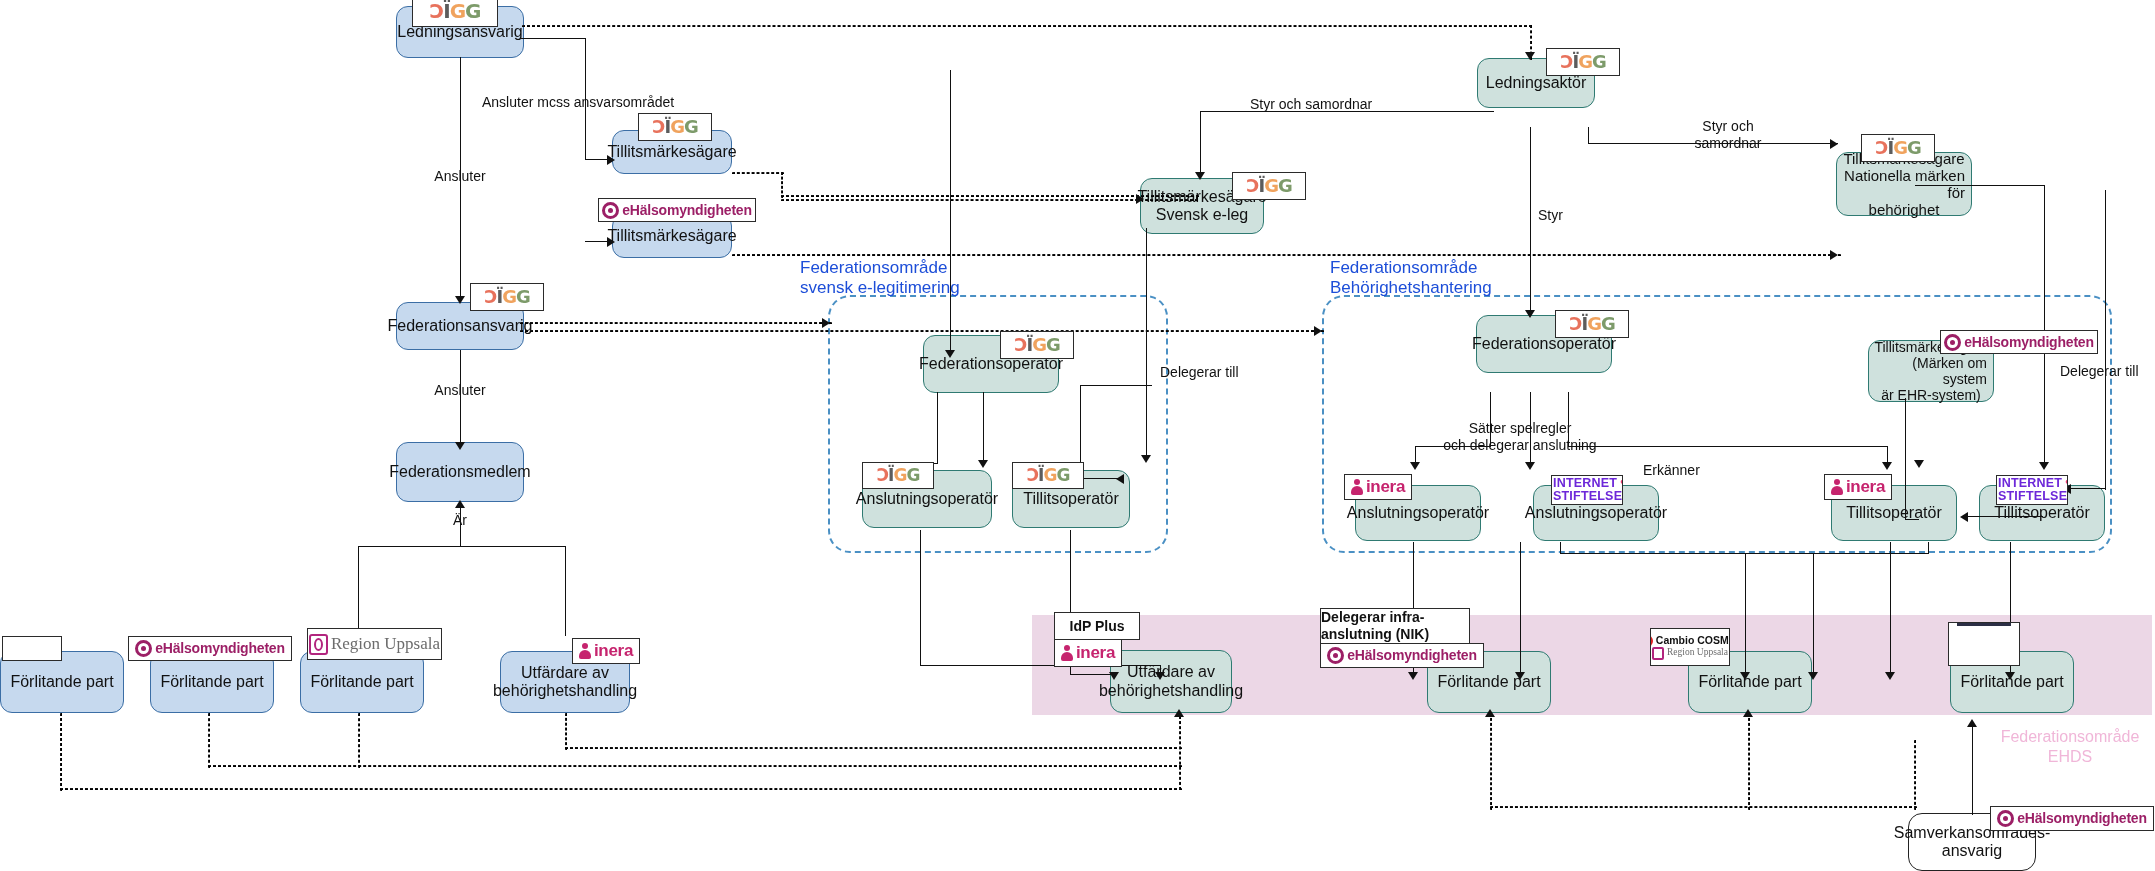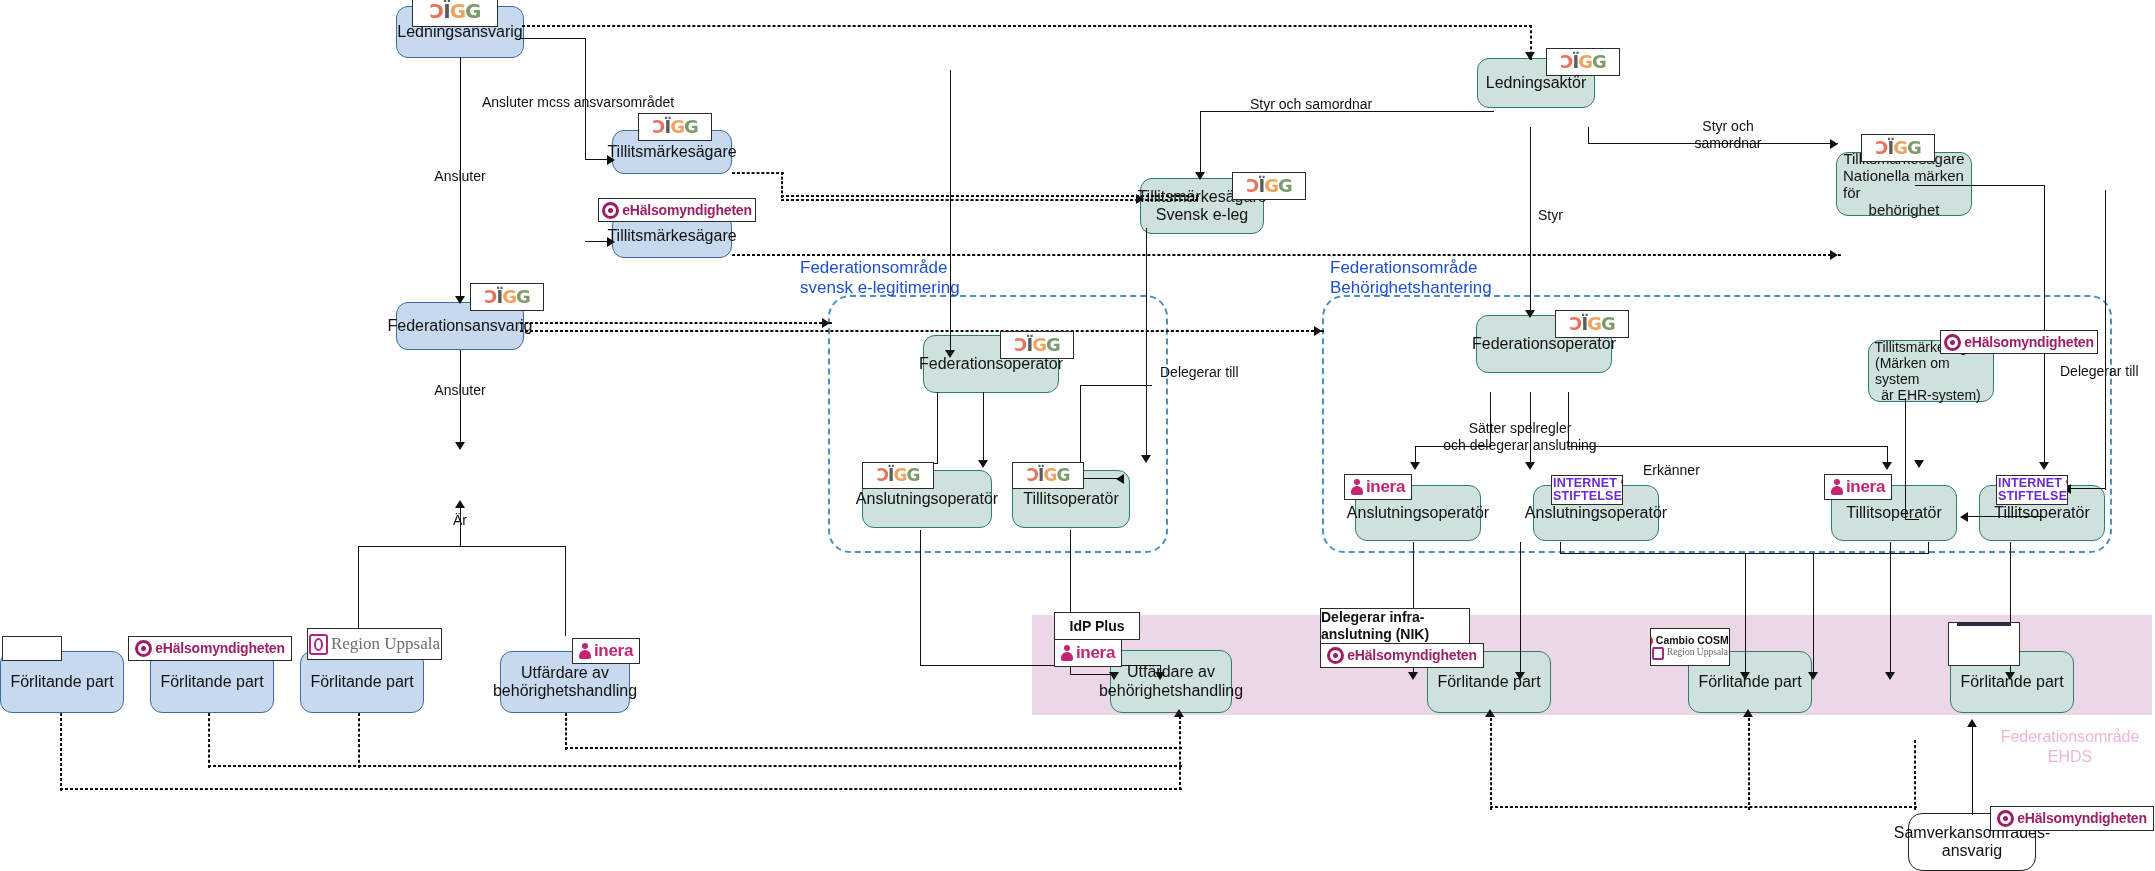--- a/index.html
+++ b/index.html
@@ -1,21 +1,21 @@
 <!DOCTYPE html>
 <html><head>
 <meta charset="utf-8">
 <style>
   html,body{margin:0;padding:0;background:#ffffff;}
   body{font-family:"Liberation Sans", sans-serif;}
   #canvas{position:relative;width:2155px;height:871px;overflow:hidden;background:#fff;}
 
   
   .node{position:absolute;box-sizing:border-box;border-radius:12px;
-        display:flex;align-items:center;justify-content:center;text-align:left;
+        display:flex;align-items:center;justify-content:center;text-align:right;
         font-size:16px;line-height:1.15;color:#111;padding:4px 6px;}
   .node.blue{background:#c6d9ee;border:1.5px solid #3b6ea5;}
   .node.teal{background:#cfe1dd;border:1.5px solid #2f7a72;}
   .node.plain{background:#ffffff;border:1.5px solid #222;}
 
   
   .logo{position:absolute;background:#fff;border:1.5px solid #2b2b2b;
         box-sizing:border-box;display:flex;flex-direction:column;
         align-items:center;justify-content:center;overflow:hidden;z-index:6;
         font-size:12px;line-height:1.05;white-space:nowrap;}
@@ -297,20 +297,23 @@
       </span>
   </div>
 
   <div class="node blue" style="left:396px;top:302px;width:128px;height:48px;">
     <span>Federationsansvarig</span>
   </div>
   <div class="logo" style="left:470px;top:283px;width:74px;height:28px;">
     <span class="digg" style="font-size:18px;"><i class="d1">Ɔ</i><i class="d2">Ï</i><i class="d3">G</i><i class="d4">G</i></span>
   </div>
 
+  <div class="node blue" style="left:396px;top:442px;width:128px;height:60px;">
+    <span>Federationsmedlem</span>
+  </div>
 
   <div class="node teal" style="left:1477px;top:58px;width:118px;height:50px;">
     <span>Ledningsaktör</span>
   </div>
   <div class="logo" style="left:1546px;top:48px;width:74px;height:28px;">
     <span class="digg" style="font-size:18px;"><i class="d1">Ɔ</i><i class="d2">Ï</i><i class="d3">G</i><i class="d4">G</i></span>
   </div>
 
   <div class="node teal" style="left:1140px;top:178px;width:124px;height:56px;flex-direction:column;">
     <span>Tillitsmärkesägare</span>

